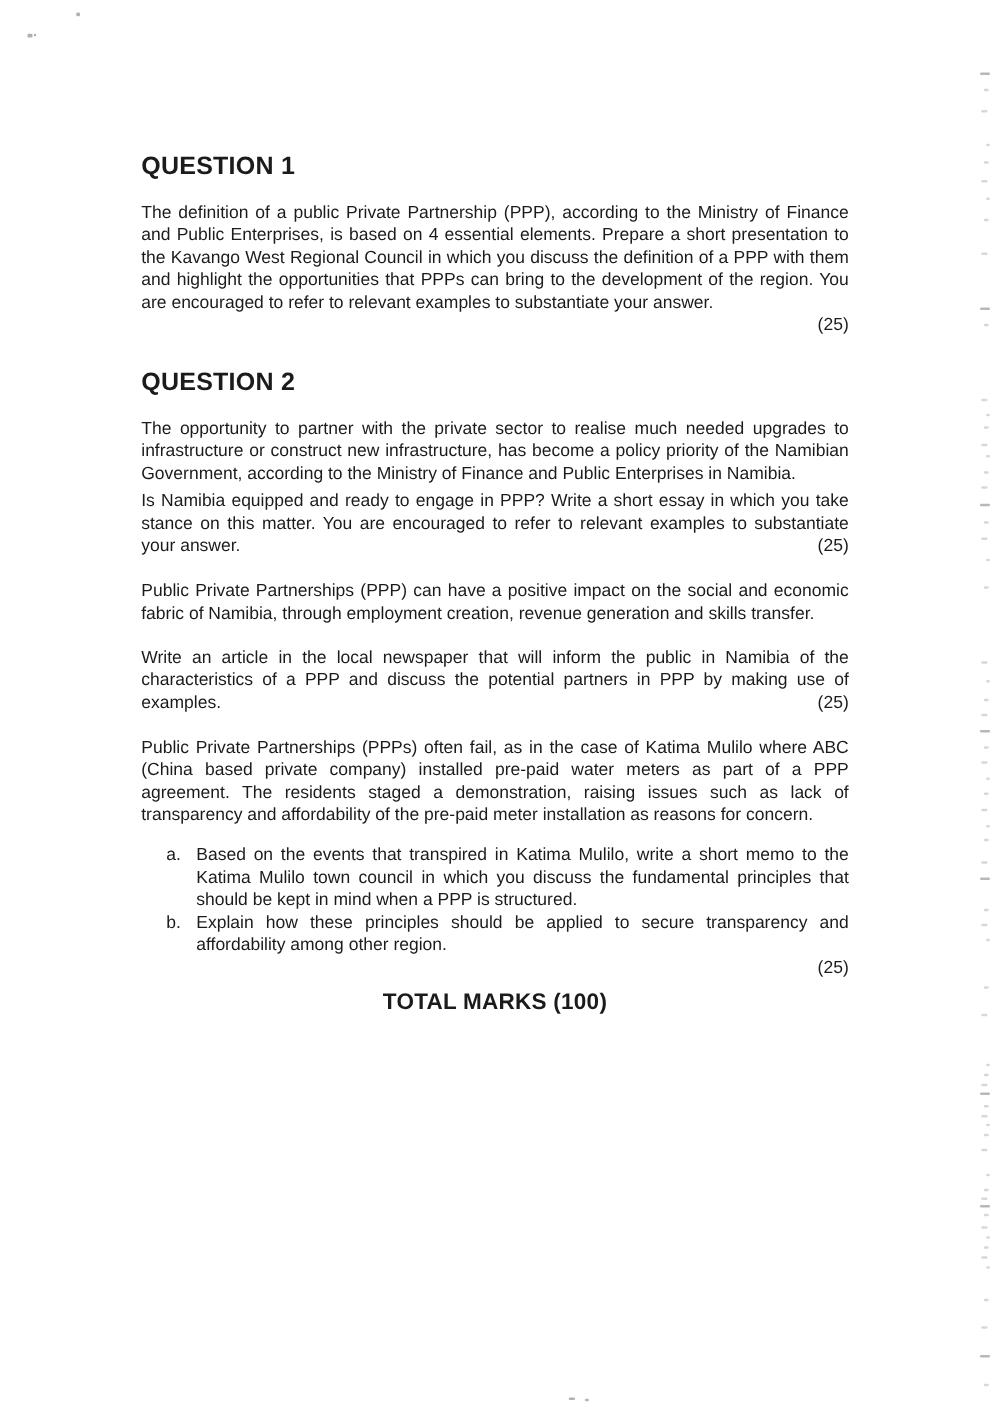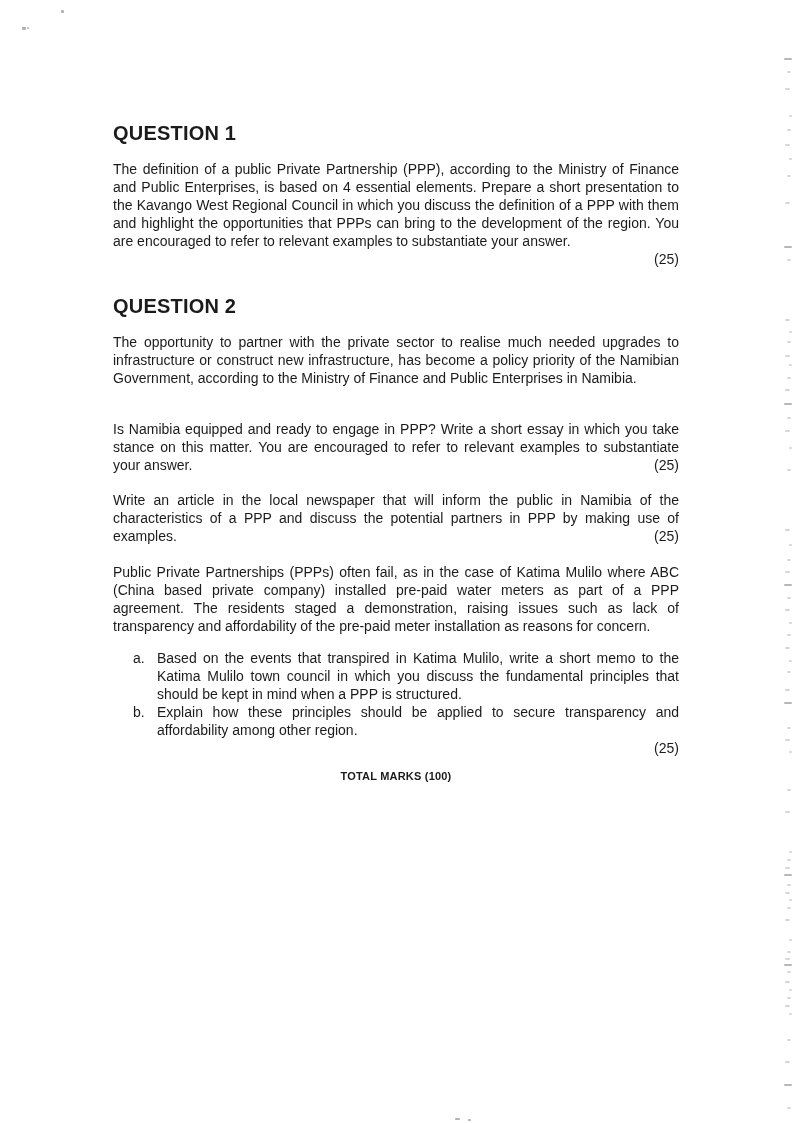--- a/index.html
+++ b/index.html
@@ -42,41 +42,41 @@
     line-height: 18px;
   }
   .marks-line {
     font-size: 14px;
     line-height: 18px;
     text-align: right;
   }
   .q1-h  { margin-top: 124px; }
   .q-para{ margin-top: 18px; }
   .q2-h  { margin-top: 29px; }
-  .q2-p2 { margin-top: 33px; }
+  .q2-p2 { margin-top: 4px; }
   .q3-h  { margin-top: 31px; }
   .q3-p2 { margin-top: 17px; }
   .q4-h  { margin-top: 27px; }
   .q4-list { margin-top: 14px; padding-left: 20px; }
   .list-item {
     display: flex;
     font-size: 14px;
     line-height: 18px;
   }
   .marker {
     width: 24px;
     flex-shrink: 0;
   }
   .item-text {
     flex: 1;
     text-align: justify;
   }
   .total-line {
     margin-top: 10px;
-    font-size: 11px;
+    font-size: 18px;
     font-weight: bold;
     line-height: 18px;
     text-align: center;
     letter-spacing: 0.2px;
   }
   .scan-dash, .scan-speck {
     position: absolute;
     background: #7d7d7d;
     border-radius: 1px;
     pointer-events: none;
@@ -96,20 +96,21 @@
   <section>
     <h2 class="q-heading q2-h">QUESTION 2</h2>
     <p class="para q-para">The opportunity to partner with the private sector to realise much needed upgrades to infrastructure or construct new infrastructure, has become a policy priority of the Namibian Government, according to the Ministry of Finance and Public Enterprises in Namibia.</p>
     <div class="para q2-p2 rel">
       <span>Is Namibia equipped and ready to engage in PPP? Write a short essay in which you take stance on this matter. You are encouraged to refer to relevant examples to substantiate your answer.</span>
       <span class="marks-abs">(25)</span>
     </div>
   </section>
 
   <section>
+    <p class="para q-para">Public Private Partnerships (PPP) can have a positive impact on the social and economic fabric of Namibia, through employment creation, revenue generation and skills transfer.</p>
     <div class="para q3-p2 rel">
       <span>Write an article in the local newspaper that will inform the public in Namibia of the characteristics of a PPP and discuss the potential partners in PPP by making use of examples.</span>
       <span class="marks-abs">(25)</span>
     </div>
   </section>
 
   <section>
     <p class="para q-para">Public Private Partnerships (PPPs) often fail, as in the case of Katima Mulilo where ABC (China based private company) installed pre-paid water meters as part of a PPP agreement. The residents staged a demonstration, raising issues such as lack of transparency and affordability of the pre-paid meter installation as reasons for concern.</p>
     <div class="q4-list">
       <div class="list-item">

